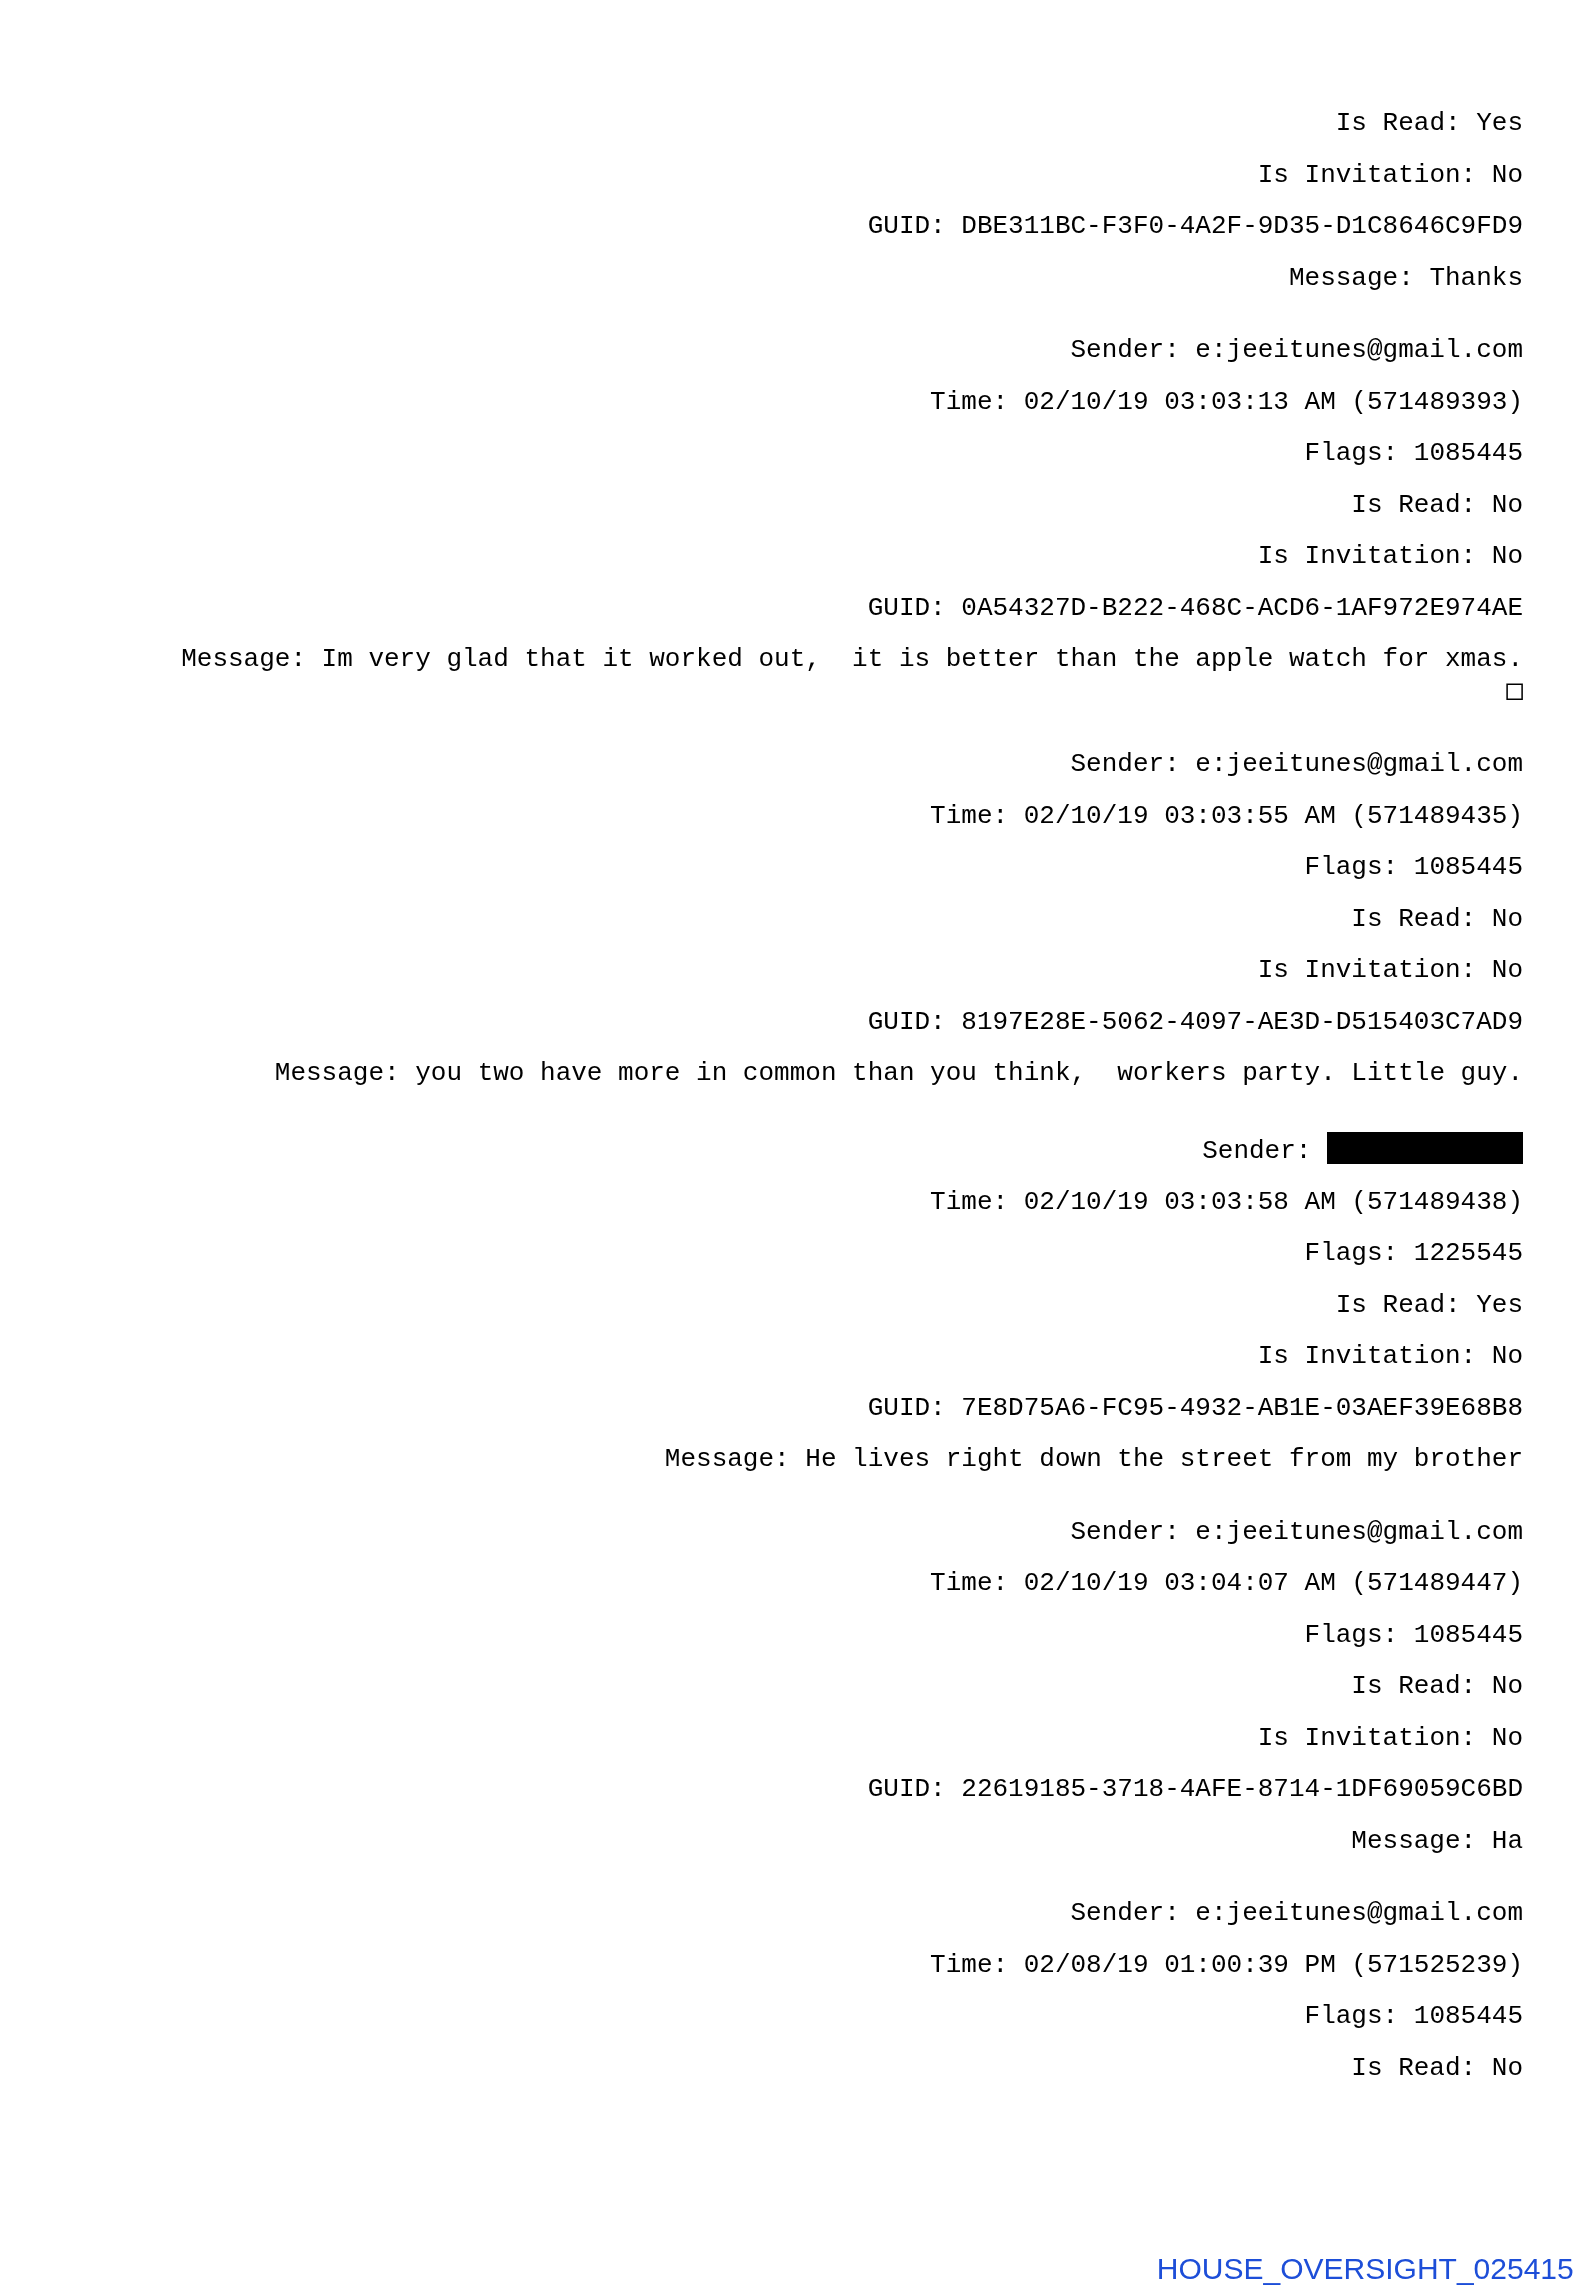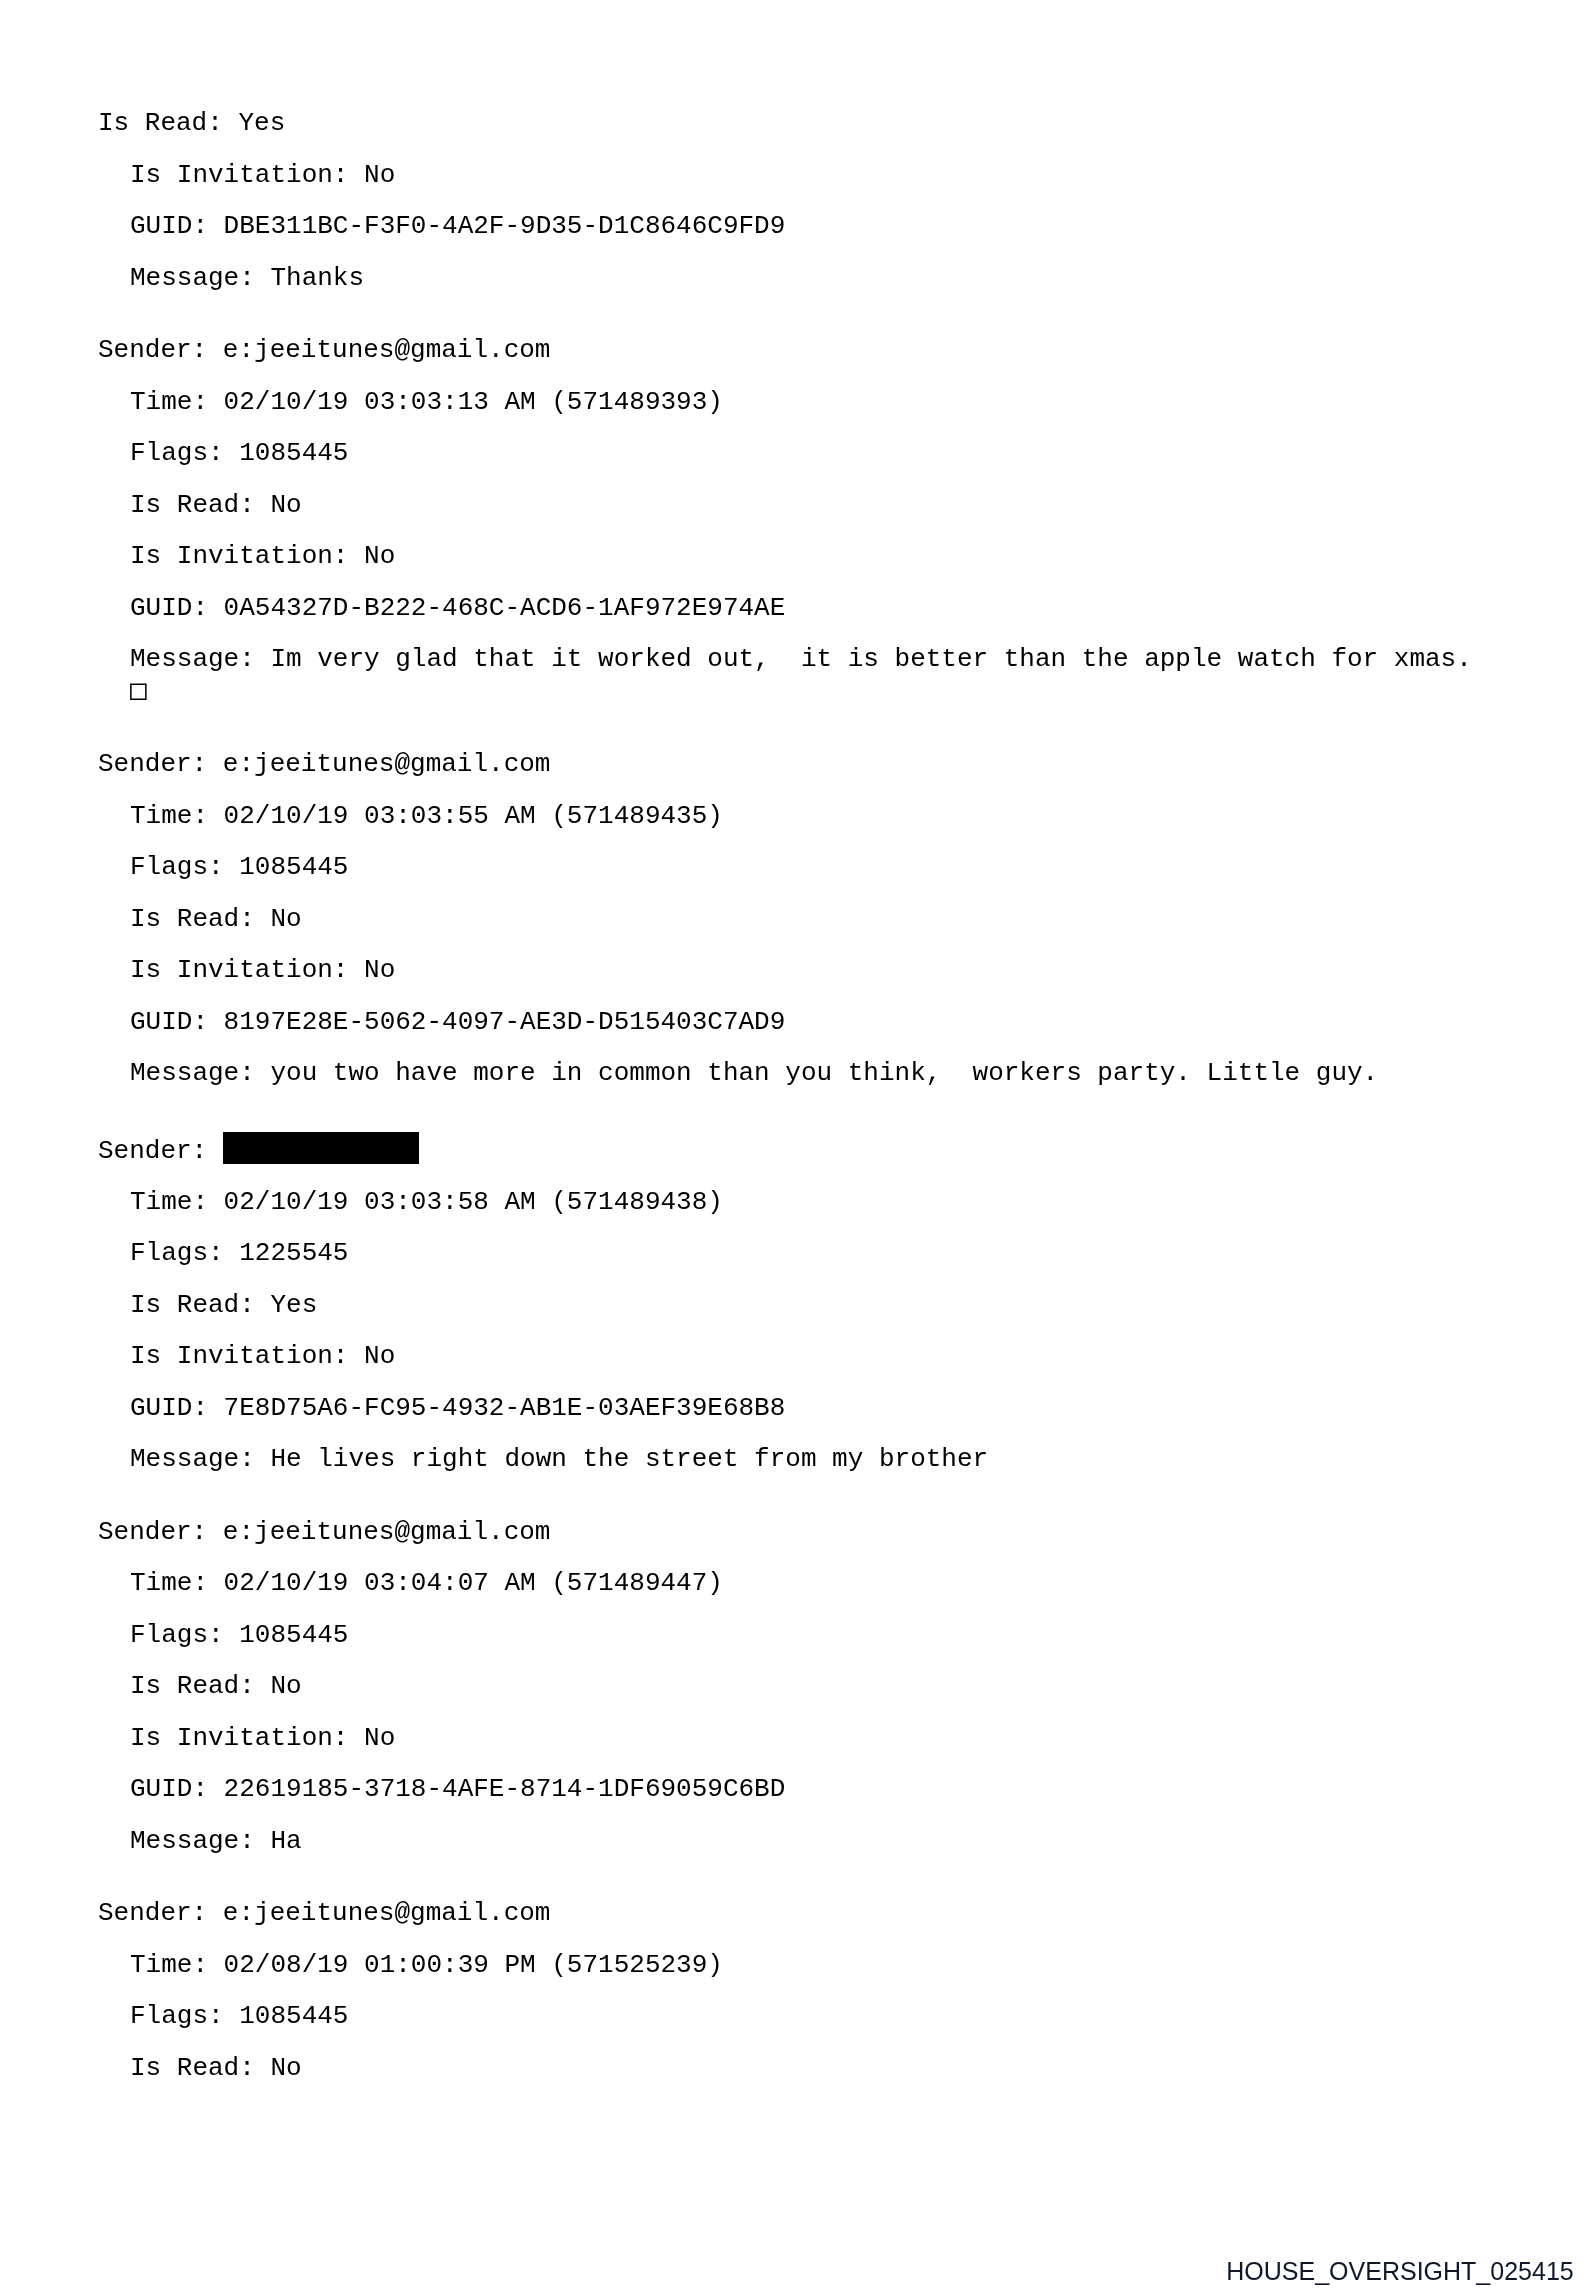--- a/index.html
+++ b/index.html
@@ -12,20 +12,21 @@
     height: 2295px;
     position: relative;
     overflow: hidden;
     font-family: "Liberation Mono", "DejaVu Sans Mono", monospace;
     color: #000000;
   }
   .page {
     position: absolute;
     inset: 0;
     background: #ffffff;
+    text-align: right;
   }
   .content {
     position: absolute;
     left: 98px;
     top: 0;
     width: 1425px;
     padding-top: 109px;
     font-size: 26px;
     line-height: 29.5px;
   }
@@ -52,22 +53,22 @@
   }
   .tofu {
     font-family: "DejaVu Sans Mono", monospace;
     font-size: 28px;
   }
   .footer {
     position: absolute;
     right: 17.3px;
     bottom: 9px;
     font-family: "Liberation Sans", sans-serif;
-    font-size: 25px;
-    color: #0f172a;
+    font-size: 30px;
+    color: #1d4ed8;
     white-space: nowrap;
   }
 </style>
 </head>
 <body>
 
 <div class="page">
   <div class="content">
 
     <section class="record">

